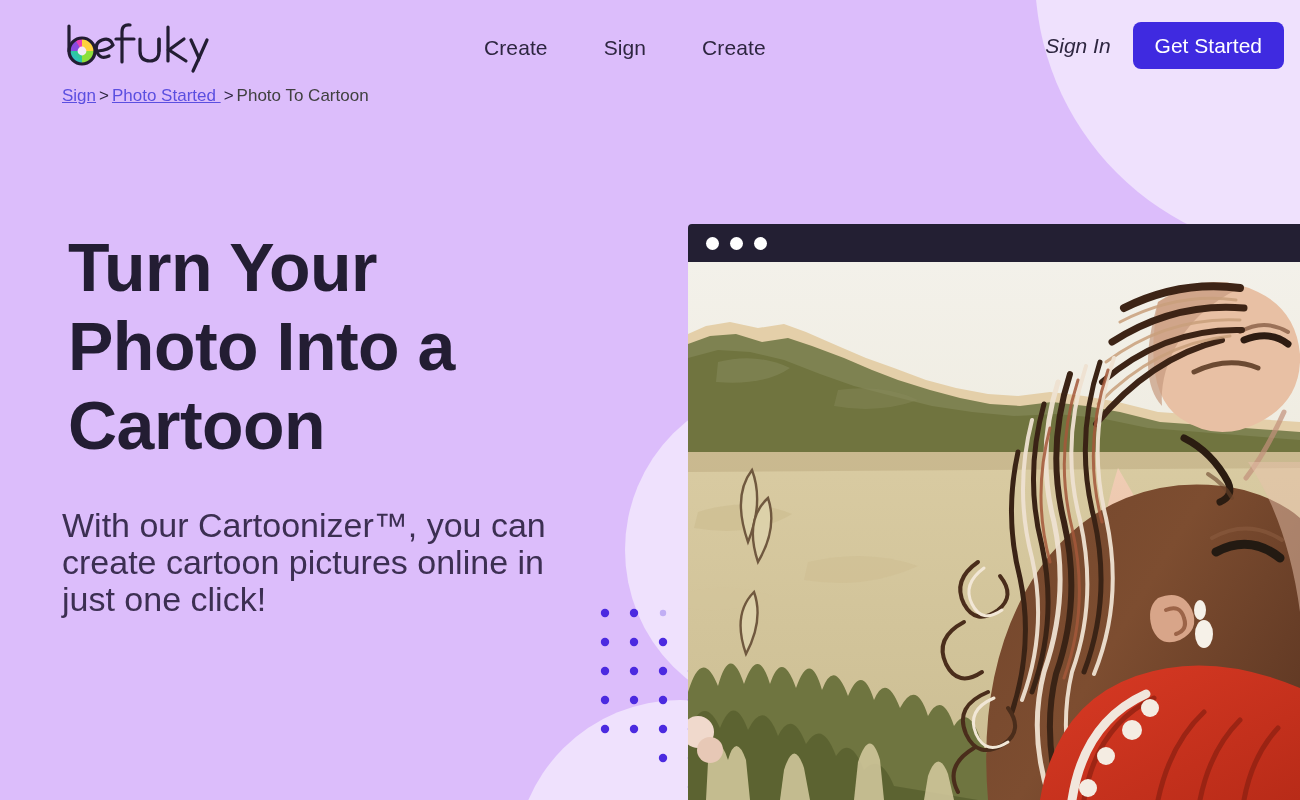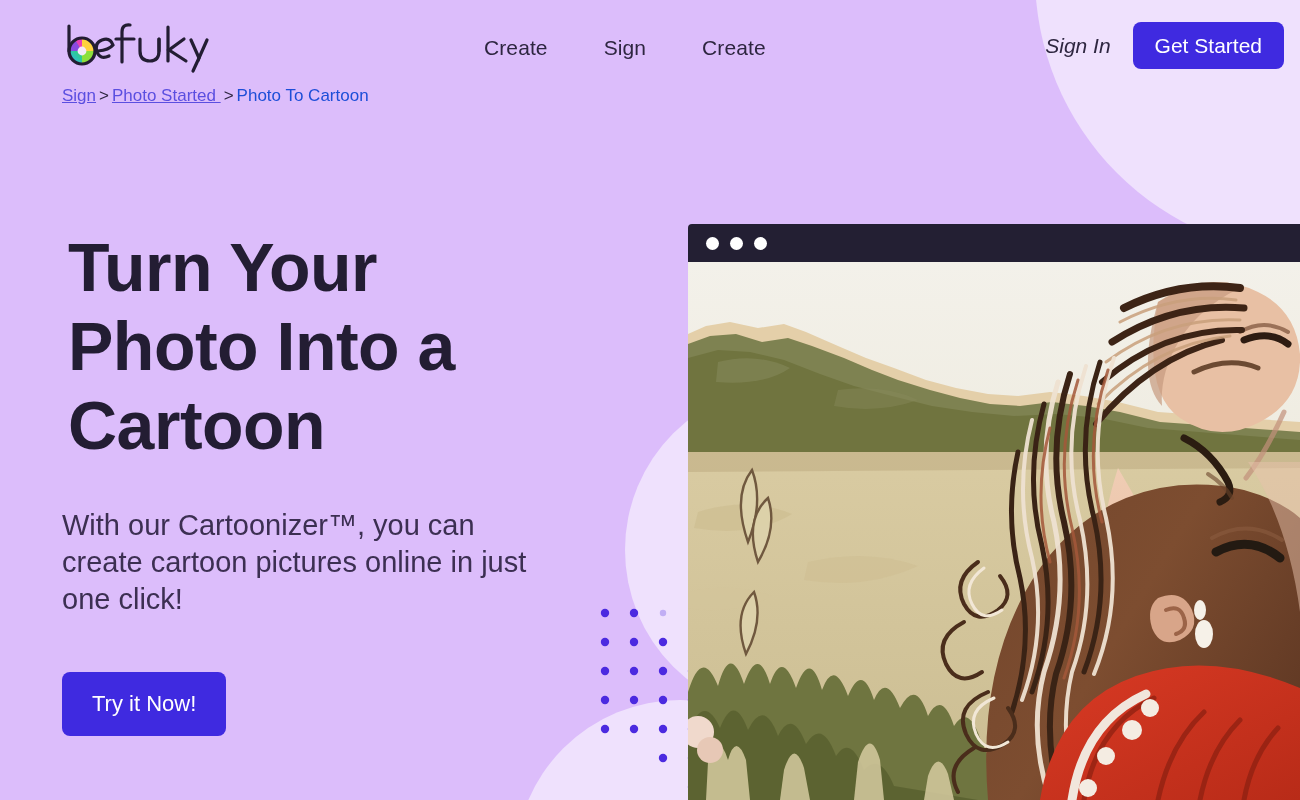--- a/index.html
+++ b/index.html
@@ -126,42 +126,42 @@
     font-size: 17px;
     color: #2e2640;
     white-space: nowrap;
   }
   .crumb-link {
     color: #5b4ee0;
     text-decoration: underline;
     cursor: pointer;
   }
   .crumb-sep { color: #2e2640; margin: 0 3px; }
-  .crumb-current { color: #1d4ed8; }
+  .crumb-current { color: #404040; }
 
   
   .hero {
     position: absolute;
     left: 62px;
     top: 222px;
     z-index: 6;
     width: 600px;
   }
   .hero h1 {
     margin: 6px;
     font-size: 68px;
     line-height: 79px;
     font-weight: bold;
     color: #231d33;
     letter-spacing: -0.5px;
     max-width: 430px;
   }
   .hero p {
-    margin: 42px 0 18px 0;
-    font-size: 29px;
+    margin: 42px 0 0 0;
+    font-size: 34px;
     line-height: 37px;
     color: #3c2f52;
     max-width: 500px;
   }
   .btn-cta {
     margin-top: 36px;
     display: inline-block;
     background: #3f2ae0;
     color: #ffffff;
     font-size: 22px;
@@ -302,21 +302,20 @@
   </div>
 </header>
 
 <div class="breadcrumb">
   <span class="crumb-link">Sign</span><span class="crumb-sep">&gt;</span><span class="crumb-link">Photo Started </span><span class="crumb-sep">&gt;</span><span class="crumb-current">Photo To Cartoon</span>
 </div>
 
 <section class="hero">
   <h1>Turn Your Photo Into a Cartoon</h1>
   <p>With our Cartoonizer™, you can create cartoon pictures online in just one click!</p>
-  <button class="btn-cta">Try it Now!</button>
 </section>
 
 <div class="mockup">
   <div class="mockup-bar">
     <span class="dot-btn"></span>
     <span class="dot-btn"></span>
     <span class="dot-btn"></span>
   </div>
 
   <div class="mockup-canvas">

